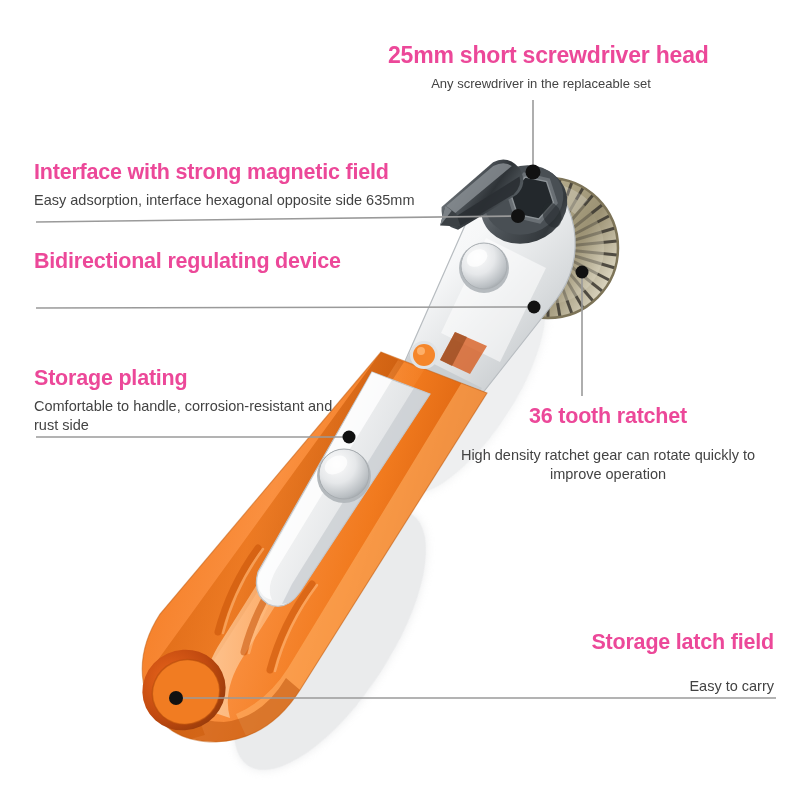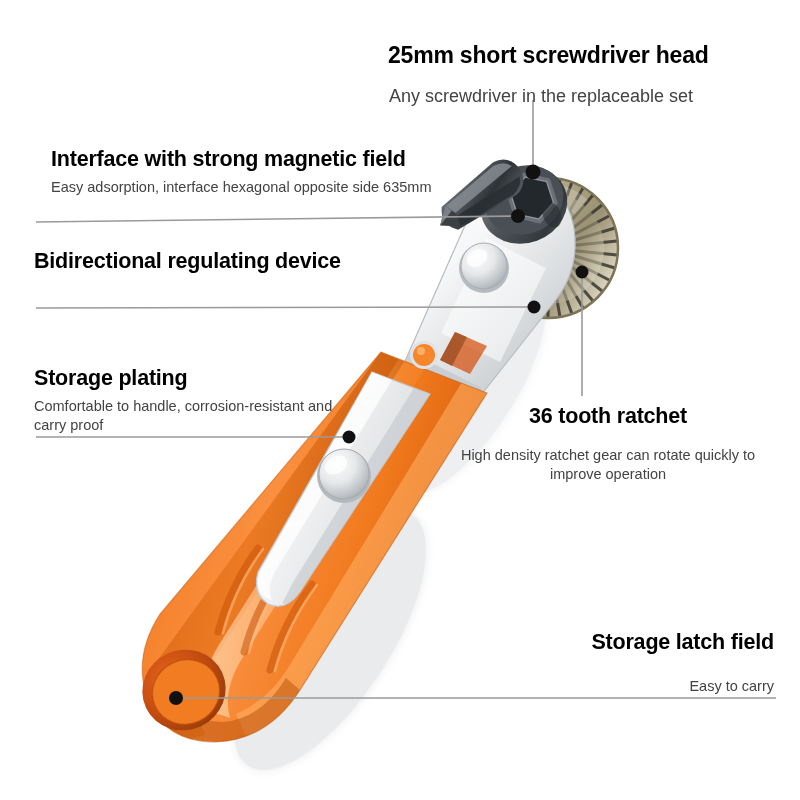--- a/index.html
+++ b/index.html
@@ -14,37 +14,37 @@
   }
   #stage{position:absolute;inset:0;width:800px;height:800px;}
 
   
   #product{position:absolute;left:0;top:0;width:800px;height:800px;}
 
   
   .callout{position:absolute;}
   .c-title{
     font-weight:bold;
-    color:#000000;
+    color:#ec4899;
     letter-spacing:-0.2px;
     white-space:nowrap;
     line-height:1.18;
   }
   .c-sub{
     color:#434343;
     line-height:1.28;
   }
 
   
   #cb-screwdriver{left:388px;top:42px;width:306px;text-align:center;}
   #cb-screwdriver .c-title{font-size:23px;}
-  #cb-screwdriver .c-sub{font-size:18px;margin-top:16px;}
-
-  
-  #cb-magnetic{left:34px;top:147px;width:400px;margin-left:17px;}
+  #cb-screwdriver .c-sub{font-size:13px;margin-top:7px;}
+
+  
+  #cb-magnetic{left:34px;top:160px;width:400px;}
   #cb-magnetic .c-title{font-size:21.5px;}
   #cb-magnetic .c-sub{font-size:14.5px;margin-top:6px;}
 
   #cb-bidirectional{left:34px;top:249px;width:360px;}
   #cb-bidirectional .c-title{font-size:21.5px;}
   #cb-bidirectional .c-sub{font-size:14.5px;margin-top:6px;}
 
   #cb-plating{left:34px;top:366px;width:300px;}
   #cb-plating .c-title{font-size:21.5px;}
   #cb-plating .c-sub{font-size:14.5px;margin-top:6px;}
@@ -323,21 +323,21 @@
     <div class="c-title">Interface with strong magnetic field</div>
     <div class="c-sub">Easy adsorption, interface hexagonal opposite side 635mm</div>
   </div>
 
   <div class="callout" id="cb-bidirectional">
     <div class="c-title">Bidirectional regulating device</div>
   </div>
 
   <div class="callout" id="cb-plating">
     <div class="c-title">Storage plating</div>
-    <div class="c-sub">Comfortable to handle, corrosion-resistant and carry proof</div>
+    <div class="c-sub">Comfortable to handle, corrosion-resistant and rust side</div>
   </div>
 
   <div class="callout" id="cb-ratchet">
     <div class="c-title">36 tooth ratchet</div>
     <div class="c-sub">High density ratchet gear can rotate quickly to improve operation</div>
   </div>
 
   <div class="callout" id="cb-latch">
     <div class="c-title">Storage latch field</div>
     <div class="c-sub">Easy to carry</div>

